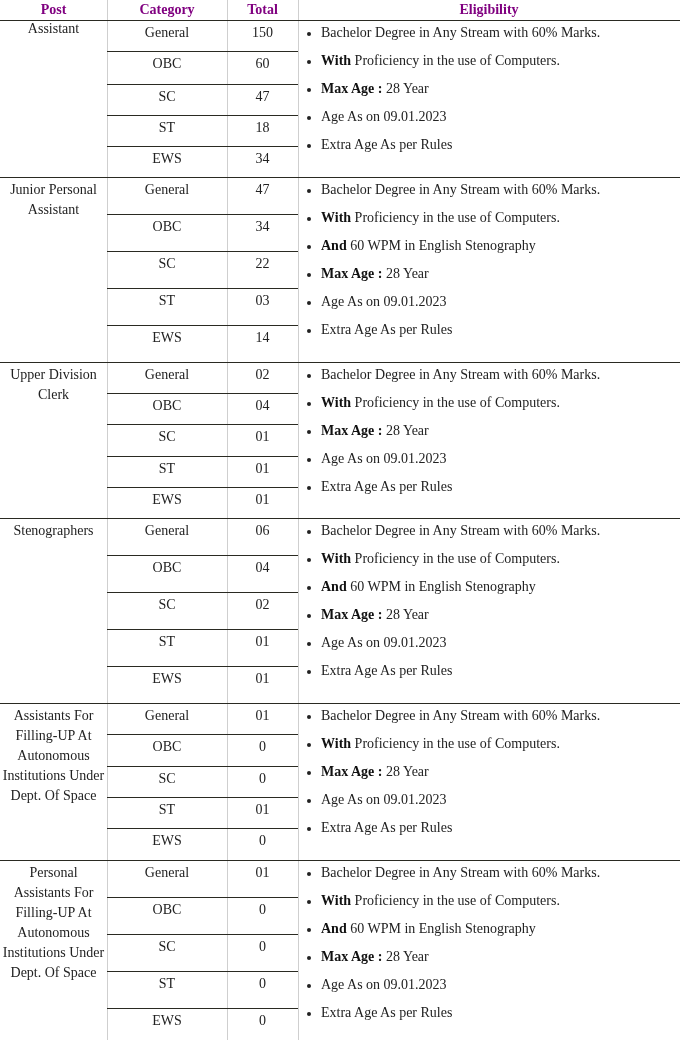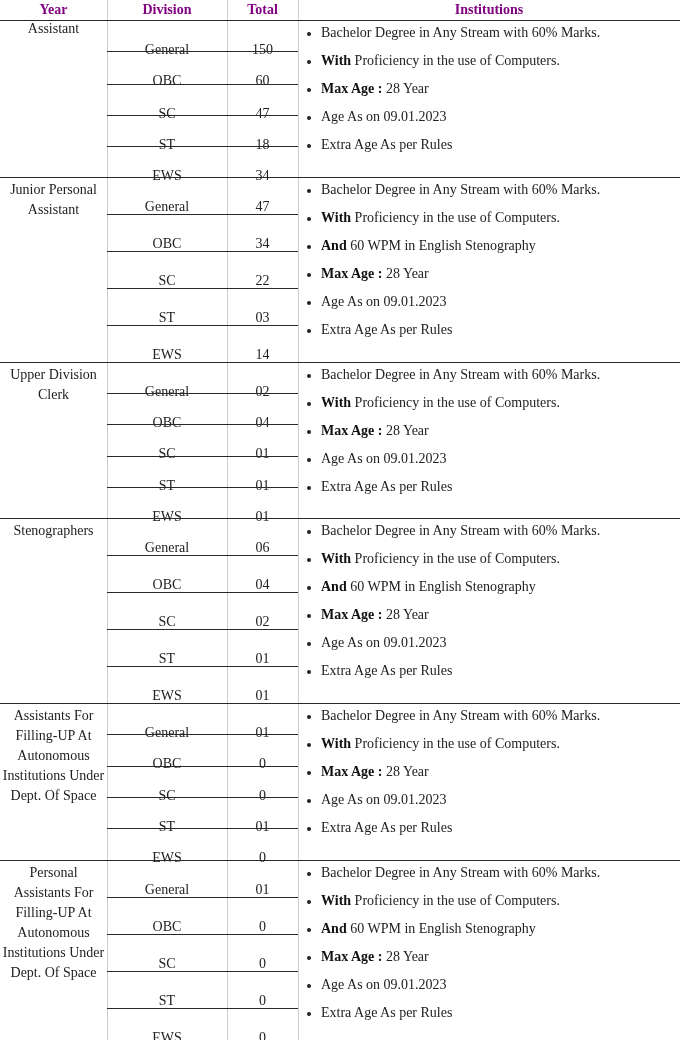--- a/index.html
+++ b/index.html
@@ -5,38 +5,38 @@
   html, body { margin:0; padding:0; background:#ffffff; }
   body { width:680px; height:1040px; overflow:hidden; position:relative;
          font-family:"Liberation Serif", "DejaVu Serif", serif; font-size:14px; color:#222; }
   .abs { position:absolute; box-sizing:border-box; }
   .hdr { top:0; height:20px; color:#800080; font-weight:bold; font-size:14px;
          text-align:center; line-height:20px; }
   .hline { position:absolute; left:0; width:680px; height:1px; background:#2a2a22; }
   .hline.inner { left:107px; width:191px; }
   .vline { position:absolute; top:0; width:1px; height:1040px; background:#cfcfcf; }
   .post { left:0; width:107px; text-align:center; line-height:20px; padding-top:3px; }
-  .cell { text-align:center; line-height:20px; padding-top:20px; }
+  .cell { text-align:center; line-height:20px; padding-top:3px; }
   .cat { left:107px; width:120px; }
   .tot { left:227px; width:71px; }
   .elig { left:298px; width:410px; }
   .elig ul { margin:0; padding:0 0 0 23px; list-style:disc; }
   .elig li { height:28px; line-height:20px; padding-left:0; }
   .elig li::marker { font-size:12px; }
   b { font-weight:bold; color:#111; }
 </style>
 </head>
 <body>
 
 <div id="table">
 
-  <div class="abs hdr" style="left:0;width:107px;">Year</div>
-  <div class="abs hdr" style="left:107px;width:120px;">Division</div>
+  <div class="abs hdr" style="left:0;width:107px;">Post</div>
+  <div class="abs hdr" style="left:107px;width:120px;">Category</div>
   <div class="abs hdr" style="left:227px;width:71px;">Total</div>
-  <div class="abs hdr" style="left:298px;width:382px;">Institutions</div>
+  <div class="abs hdr" style="left:298px;width:382px;">Eligibility</div>
 
   <div class="vline" style="left:107px;"></div>
   <div class="vline" style="left:227px;"></div>
   <div class="vline" style="left:298px;"></div>
 
   <div id="groups">
       <div class="hline" style="top: 20px;"></div>
       <div class="abs post" style="top: 16px; height: 157px;">Assistant</div>
       <div class="abs cell cat" style="top: 20px; height: 31px;">General</div>
       <div class="abs cell tot" style="top: 20px; height: 31px;">150</div>

